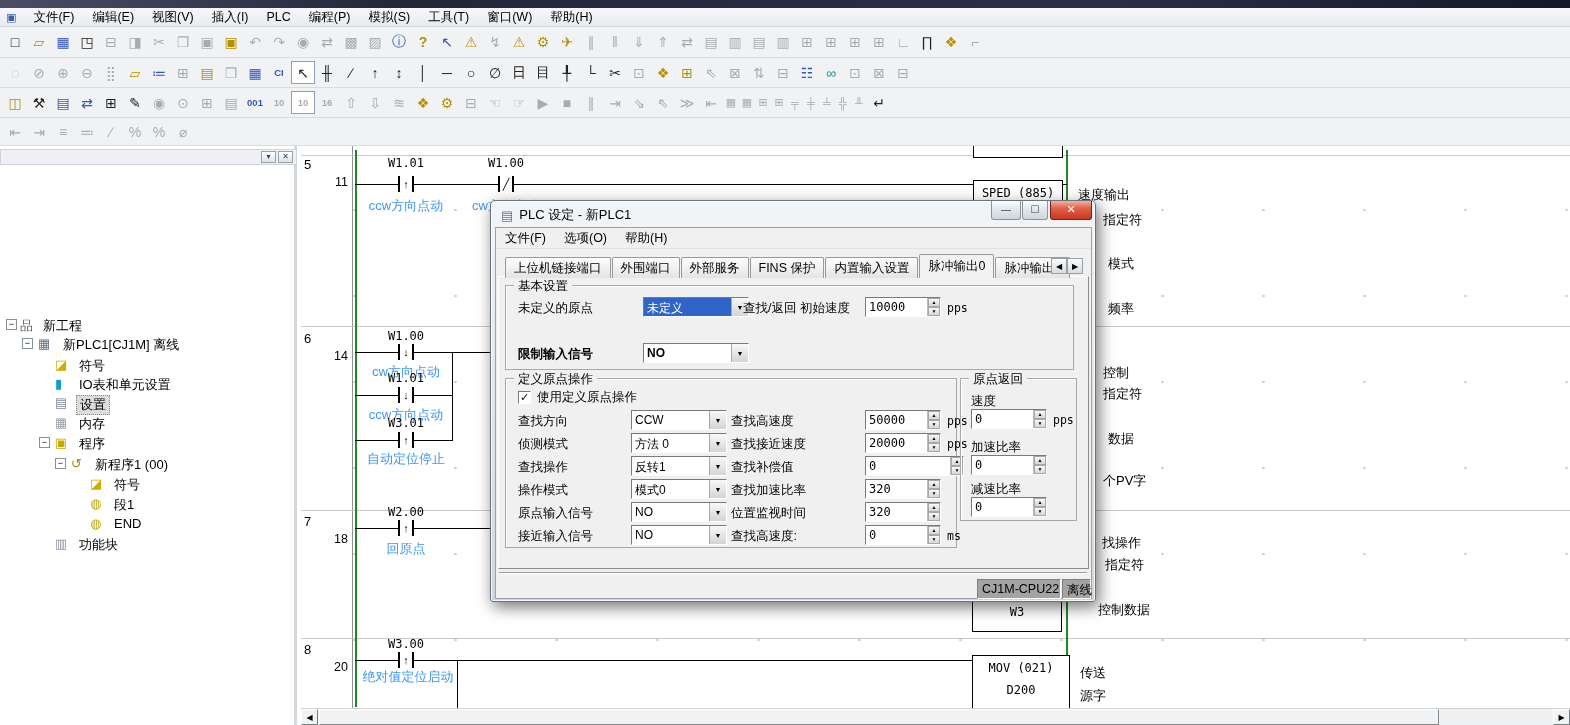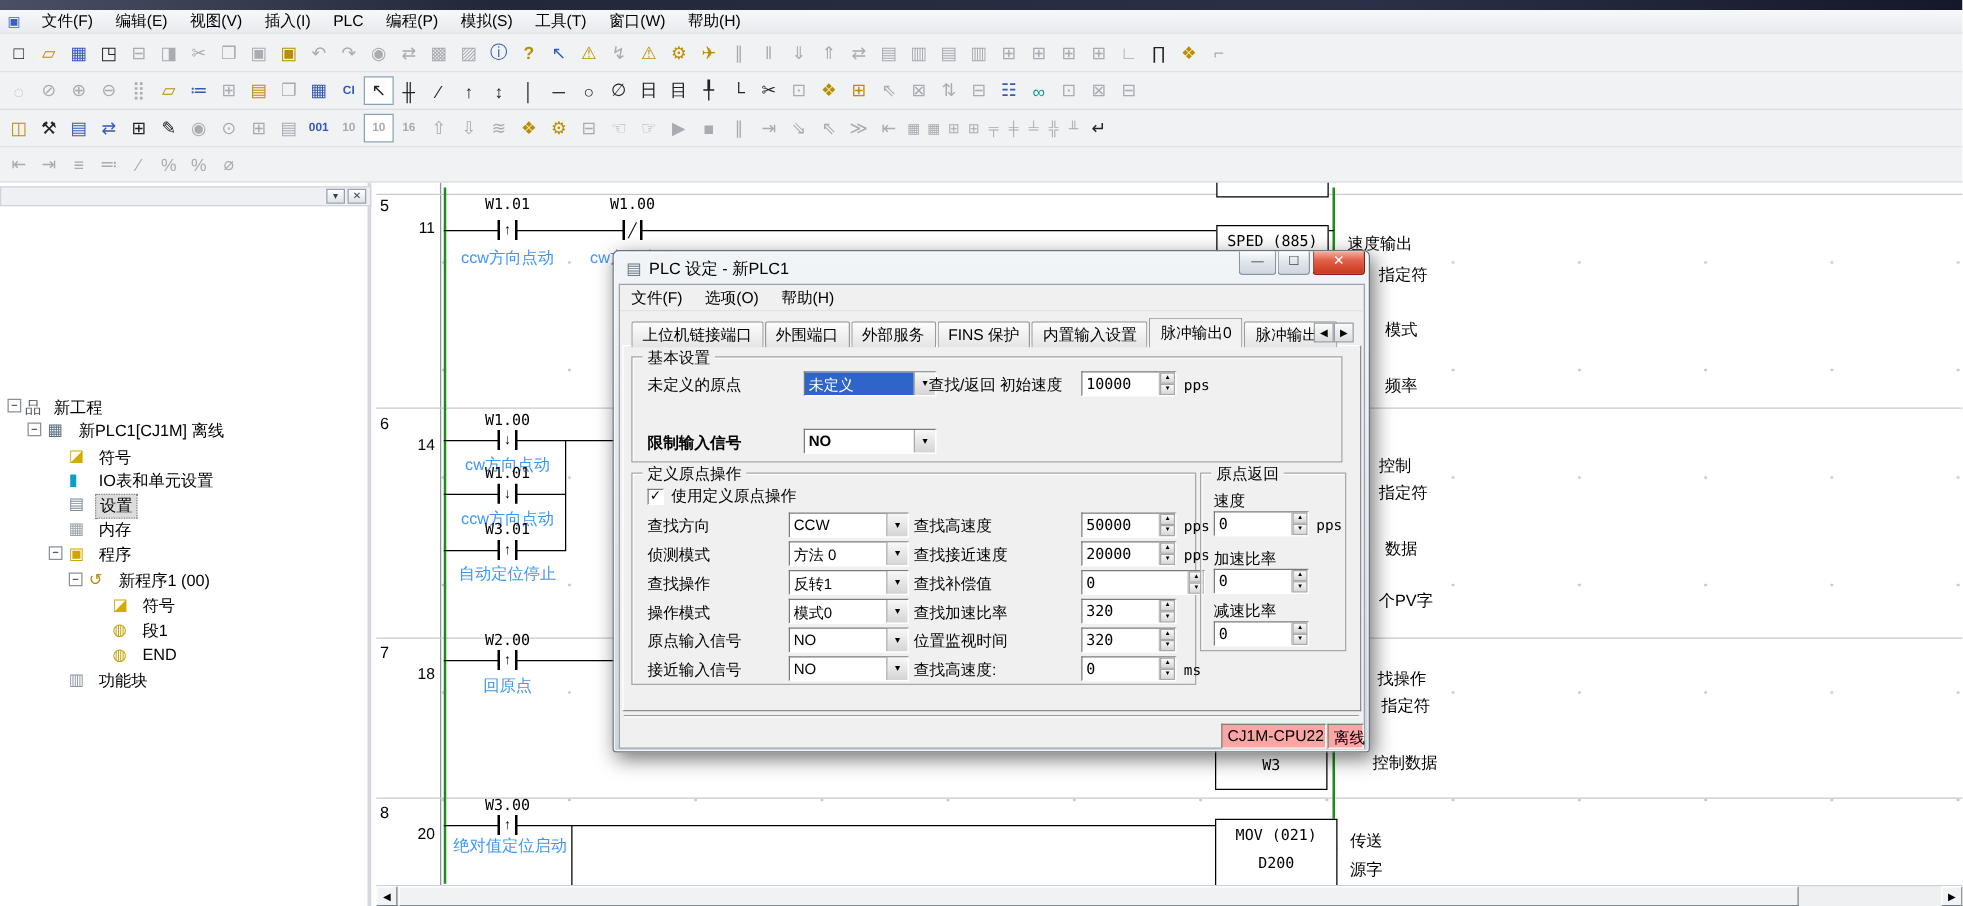--- a/index.html
+++ b/index.html
@@ -117,21 +117,21 @@
 .sarr{flex:1;background:linear-gradient(#fafafa,#d6d6d6);border:1px solid #a8a8a8;
 font-size:5px;line-height:7px;text-align:center;overflow:hidden}
 .unit{position:absolute;left:441px;top:4px;font-family:"DejaVu Sans Mono",monospace;font-size:11.5px}
 #g-ret .unit{left:92px}
 .rrow .rlabel{position:absolute;left:10px;font-size:12.5px;white-space:nowrap}
 .cbrow{position:absolute;left:12px;top:10px;display:flex;align-items:center;gap:6px}
 .cbox{width:13px;height:13px;background:#fff;border:1px solid;border-color:#7a7a7a #fff #fff #7a7a7a;
 font-size:11px;line-height:11px;text-align:center;font-weight:bold}
 .cblabel{font-size:12.5px;white-space:nowrap}
 .dsep{position:absolute;left:3px;top:344px;width:588px;height:2px;border-top:1px solid #9a9a9a;border-bottom:1px solid #fff}
-.scell{position:absolute;top:351px;height:20px;background:#fca5a5;border:1px solid;
+.scell{position:absolute;top:351px;height:20px;background:#a3a3a3;border:1px solid;
 border-color:#808080 #fff #fff #808080;font-size:12.5px;padding:2px 4px;white-space:nowrap}
 #scell1{left:481px;width:84px}
 #scell2{left:566px;width:29px}
 span:empty,div.ltext:empty{display:none}
 .l2:empty,.unit:empty,.cval:empty{display:none}
 
 
 #hscroll{position:absolute;left:301px;top:708px;width:1269px;height:17px;background:#eef0f2;z-index:7;border-top:1px solid #d0d0d0}
 .sbtn{position:absolute;top:0;width:17px;height:16px;background:#f1f2f4;text-align:center;line-height:15px;font-size:8px;
 border:1px solid;border-color:#fff #767d85 #767d85 #fff}

